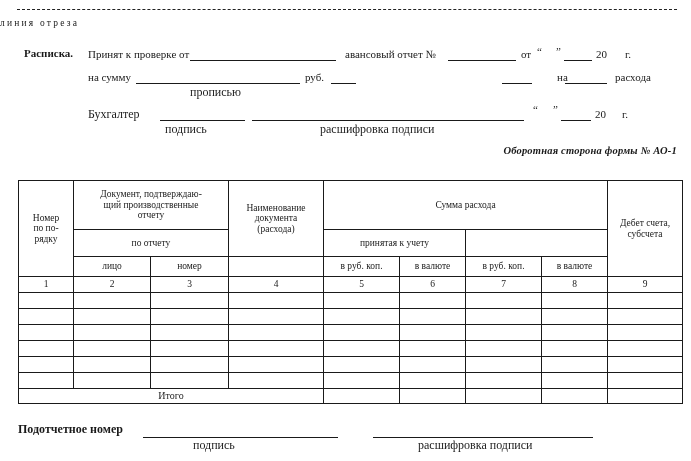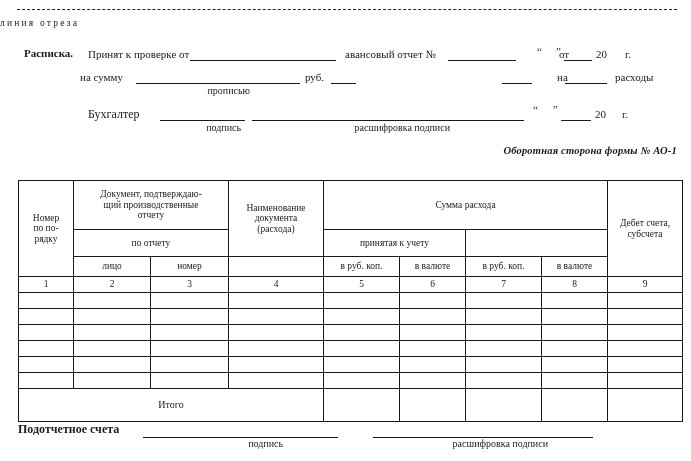--- a/index.html
+++ b/index.html
@@ -52,23 +52,23 @@
   .bold { font-weight: bold; }
 
   .fill {
     display: inline-block;
     border-bottom: 1px solid #1a1a1a;
     height: 12px;
     vertical-align: baseline;
   }
   .cap {
     position: absolute;
-    font-size: 10px;
+    font-size: 12px;
     color: #222;
-    text-align: right;
+    text-align: left;
   }
 
   .quote { font-size: 11px; }
 
   
   .form-caption {
     position: absolute;
     right: 14px;
     top: 145px;
     font-size: 10.5px;
@@ -95,21 +95,21 @@
     text-align: center;
     vertical-align: middle;
     font-weight: normal;
     padding: 1px 2px;
     line-height: 1.12;
   }
   .h-tall { height: 46px; }
   .h-sub  { height: 17px; }
   .h-num  { height: 13px; }
   .h-row  { height: 16px; }
-  .h-total{ height: 33px; }
+  .h-total{ height: 15px; }
 
   td.no-border {
     border: none;
   }
   td.total-label {
     border: none;
     text-align: center;
     font-size: 10px;
   }
 
@@ -136,38 +136,38 @@
 <div class="cut-label">линия отреза</div>
 
 <div class="receipt">
 
   <div class="rline">
     <span class="rl-abs bold" style="left:24px; top:2px;">Расписка.</span>
     <span class="rl-abs" style="left:88px; top:3px;">Принят к проверке от</span>
     <span class="rl-abs fill" style="left:190px; top:3px; width:146px;"></span>
     <span class="rl-abs" style="left:345px; top:3px;">авансовый отчет №</span>
     <span class="rl-abs fill" style="left:448px; top:3px; width:68px;"></span>
-    <span class="rl-abs" style="left:521px; top:3px;margin-left:38px;">от</span>
+    <span class="rl-abs" style="left:521px; top:3px;">от</span>
     <span class="rl-abs quote" style="left:537px; top:0px;">“</span>
     <span class="rl-abs quote" style="left:556px; top:0px;">”</span>
     <span class="rl-abs fill" style="left:564px; top:3px; width:28px;"></span>
     <span class="rl-abs" style="left:596px; top:3px;">20</span>
     <span class="rl-abs" style="left:625px; top:3px;">г.</span>
   </div>
 
   <div class="rline" style="height:30px;">
-    <span class="rl-abs" style="left:80px; top:4px;">на сумму</span>
+    <span class="rl-abs" style="left:88px; top:4px;">на сумму</span>
     <span class="rl-abs fill" style="left:136px; top:4px; width:164px;"></span>
     <span class="cap" style="left:190px; top:18px; width:60px;">прописью</span>
     <span class="rl-abs" style="left:305px; top:4px;">руб.</span>
     <span class="rl-abs fill" style="left:331px; top:4px; width:25px;"></span>
     <span class="rl-abs fill" style="left:502px; top:4px; width:30px;"></span>
     <span class="rl-abs" style="left:543px; top:4px;margin-left:14px;">на</span>
     <span class="rl-abs fill" style="left:565px; top:4px; width:42px;"></span>
-    <span class="rl-abs" style="left:615px; top:4px;">расходы</span>
+    <span class="rl-abs" style="left:615px; top:4px;">расхода</span>
   </div>
 
   <div class="rline" style="height:30px;">
     <span class="rl-abs" style="left:88px; top:10px; font-size:12px;">Бухгалтер</span>
     <span class="rl-abs fill" style="left:160px; top:11px; width:85px;"></span>
     <span class="cap" style="left:165px; top:25px; width:76px;">подпись</span>
     <span class="rl-abs fill" style="left:252px; top:11px; width:272px;"></span>
     <span class="cap" style="left:320px; top:25px; width:130px;">расшифровка подписи</span>
     <span class="rl-abs quote" style="left:533px; top:6px;">“</span>
     <span class="rl-abs quote" style="left:553px; top:6px;">”</span>
@@ -317,18 +317,18 @@
         <td></td>
         <td></td>
         <td></td>
         <td class="no-border"></td>
       </tr>
     </tbody>
   </table>
 </div>
 
 <div class="footer">
-  <span class="rl-abs lbl" style="left:0px; top:2px;">Подотчетное счета</span>
+  <span class="rl-abs lbl" style="left:0px; top:2px;">Подотчетное номер</span>
   <span class="fline" style="left:125px; top:17px; width:195px;"></span>
   <span class="cap" style="left:175px; top:18px; width:90px;">подпись</span>
   <span class="fline" style="left:355px; top:17px; width:220px;"></span>
   <span class="cap" style="left:400px; top:18px; width:130px;">расшифровка подписи</span>
 </div>
 
 </body></html>

